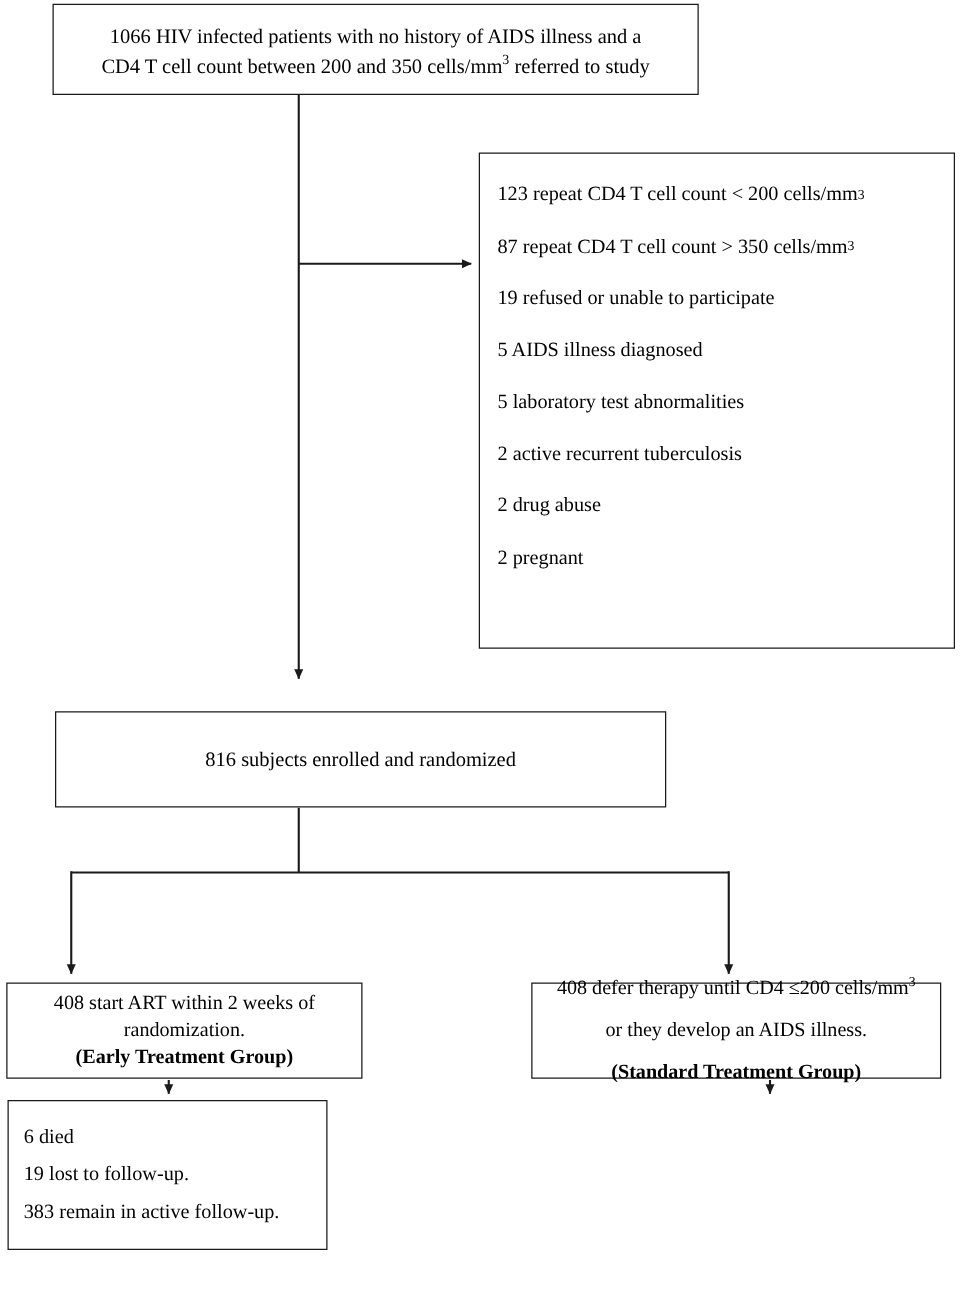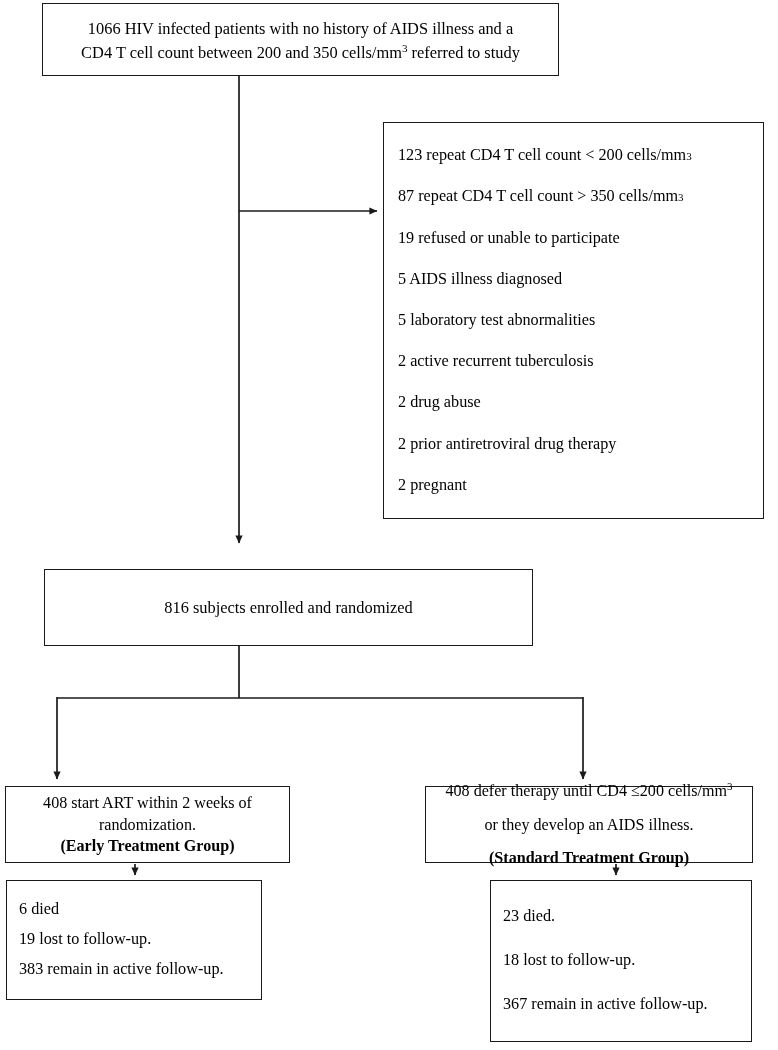--- a/index.html
+++ b/index.html
@@ -179,23 +179,20 @@
     <div class="line">
         <span>5 laboratory test abnormalities</span>
       </div>
     <div class="line">
         <span>2 active recurrent tuberculosis</span>
       </div>
     <div class="line">
         <span>2 drug abuse</span>
       </div>
     <div class="line">
-        <span>2 prior antiretroviral drug therapy</span>
-      </div>
-    <div class="line">
         <span>2 pregnant</span>
       </div>
   </div>
 
   <div class="box center-text" id="box-enrolled">
     <div class="line">816 subjects enrolled and randomized</div>
   </div>
 
   <div class="box center-text" id="box-early">
     <div class="line">408 start ART within 2 weeks of</div>
@@ -208,19 +205,14 @@
     <div class="line">or they develop an AIDS illness.</div>
     <div class="line bold-line">(Standard Treatment Group)</div>
   </div>
 
   <div class="box" id="box-outcome-early">
     <div class="line">6 died</div>
     <div class="line">19 lost to follow-up.</div>
     <div class="line">383 remain in active follow-up.</div>
   </div>
 
-  <div class="box" id="box-outcome-standard">
-    <div class="line">23 died.</div>
-    <div class="line">18 lost to follow-up.</div>
-    <div class="line">367 remain in active follow-up.</div>
-  </div>
 
 </div>
 
 </body></html>

